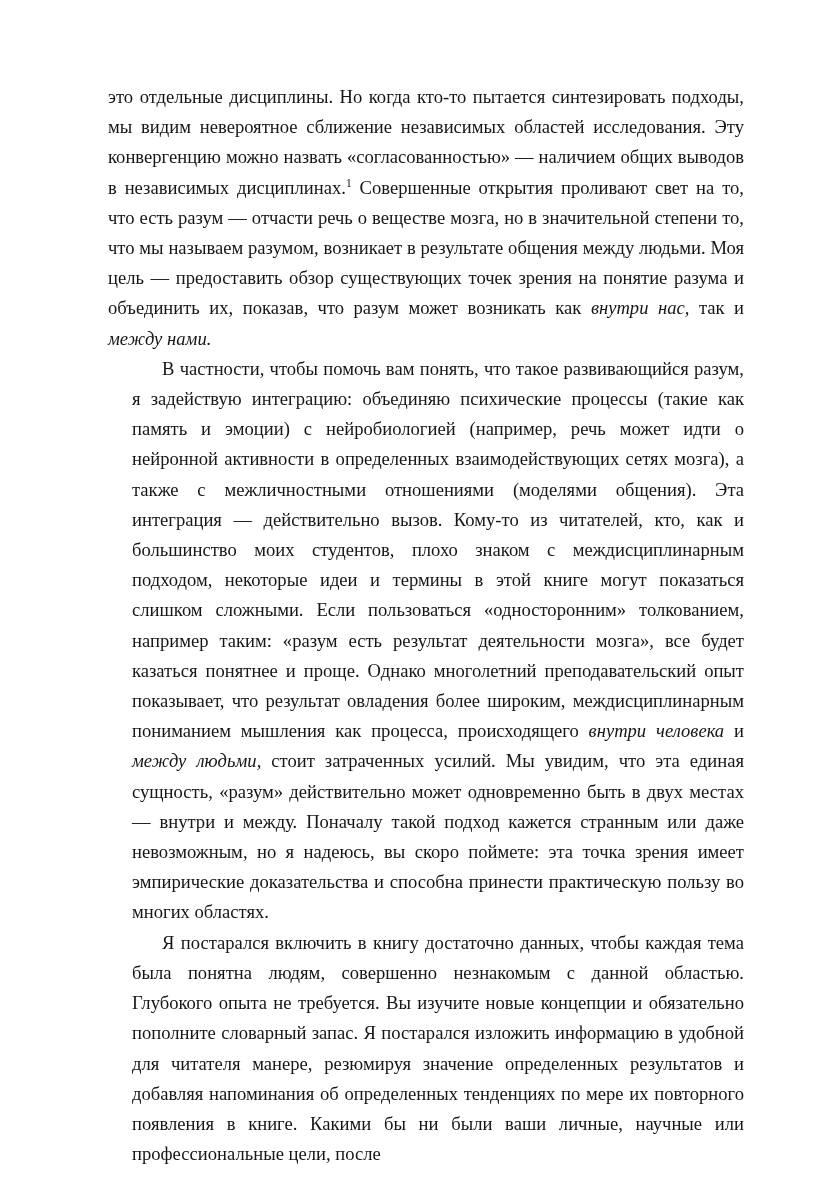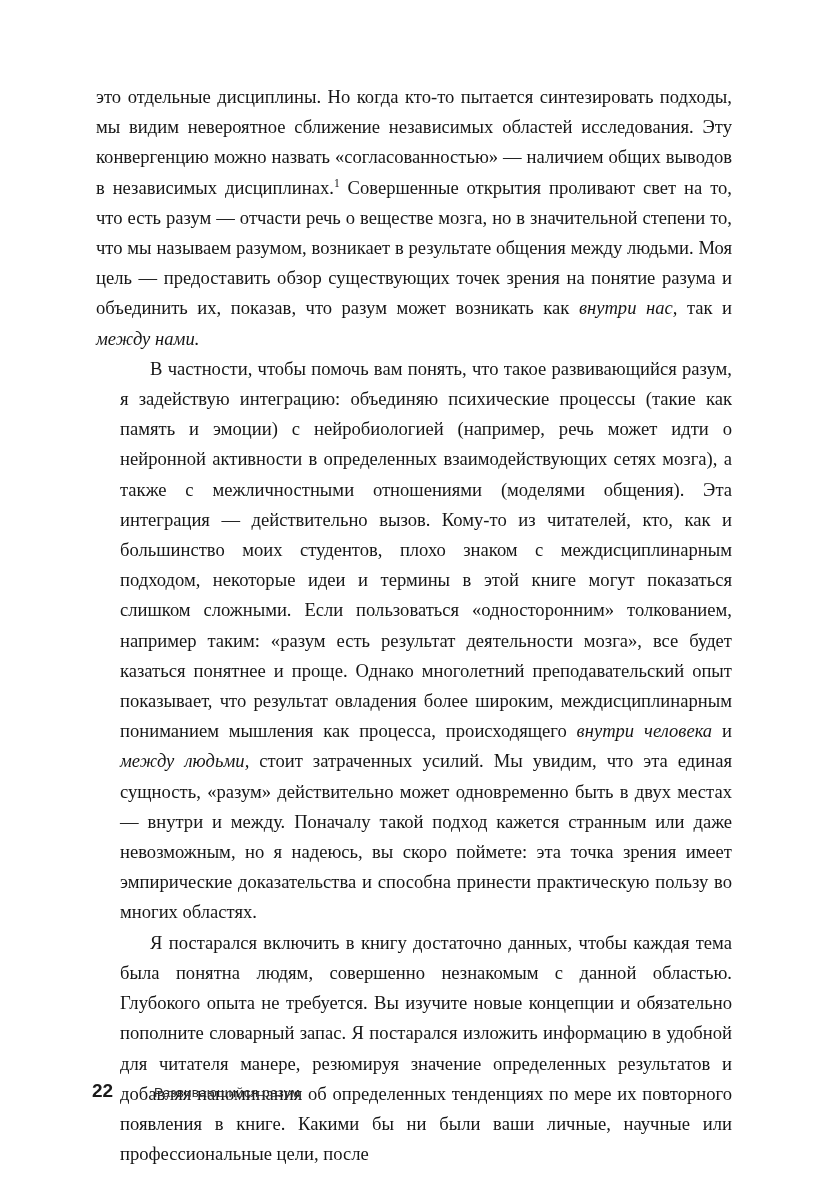--- a/index.html
+++ b/index.html
@@ -16,21 +16,21 @@
   }
   .page {
     position: relative;
     width: 817px;
     height: 1200px;
     background: #ffffff;
     box-sizing: border-box;
   }
   .content {
     position: absolute;
-    left: 96px;
+    left: 108px;
     top: 82px;
     width: 636px;
   }
   p {
     margin: 0;
     font-size: 18.6px;
     line-height: 30.2px;
     text-align: justify;
     text-justify: inter-word;
     hyphens: manual;
@@ -73,17 +73,13 @@
 </style>
 </head>
 <body>
 
 <div class="page">
   <div class="content">
     <p class="para"><span>это отдельные дисциплины. Но когда кто-то пытается синтезировать подходы, мы видим невероятное сближение независимых областей исследования. Эту конвергенцию можно назвать «согласованностью» — наличием общих выводов в независимых дисциплинах.</span><sup>1</sup><span> Совершенные открытия проливают свет на то, что есть разум — отчасти речь о веществе мозга, но в значительной степени то, что мы называем разумом, возникает в результате общения между людьми. Моя цель — предоставить обзор существующих точек зрения на понятие разума и объединить их, показав, что разум может возникать как </span><span class="it">внутри нас,</span><span> так и </span><span class="it">между нами.</span></p>
     <p class="para indent"><span>В частности, чтобы помочь вам понять, что такое развивающийся разум, я задействую интеграцию: объединяю психические процессы (такие как память и эмоции) с нейробиологией (например, речь может идти о нейронной активности в определенных взаимодействующих сетях мозга), а также с межличностными отношениями (моделями общения). Эта интеграция — действительно вызов. Кому-то из читателей, кто, как и большинство моих студентов, плохо знаком с междисциплинарным подходом, некоторые идеи и термины в этой книге могут показаться слишком сложными. Если пользоваться «односторонним» толкованием, например таким: «разум есть результат деятельности мозга», все будет казаться понятнее и проще. Однако многолетний преподавательский опыт показывает, что результат овладения более широким, междисциплинарным пониманием мышления как процесса, происходящего </span><span class="it">внутри человека</span><span> и </span><span class="it">между людьми,</span><span> стоит затраченных усилий. Мы увидим, что эта единая сущность, «разум» действительно может одновременно быть в двух местах — внутри и между. Поначалу такой подход кажется странным или даже невозможным, но я надеюсь, вы скоро поймете: эта точка зрения имеет эмпирические доказательства и способна принести практическую пользу во многих областях.</span></p>
     <p class="para indent"><span>Я постарался включить в книгу достаточно данных, чтобы каждая тема была понятна людям, совершенно незнакомым с данной областью. Глубокого опыта не требуется. Вы изучите новые концепции и обязательно пополните словарный запас. Я постарался изложить информацию в удобной для читателя манере, резюмируя значение определенных результатов и добавляя напоминания об определенных тенденциях по мере их повторного появления в книге. Какими бы ни были ваши личные, научные или профессиональные цели, после</span></p>
   </div>
-  <div class="footer">
-    <div class="folio">22</div>
-    <div class="running-head">Развивающийся разум</div>
-  </div>
 </div>
 
 </body></html>

